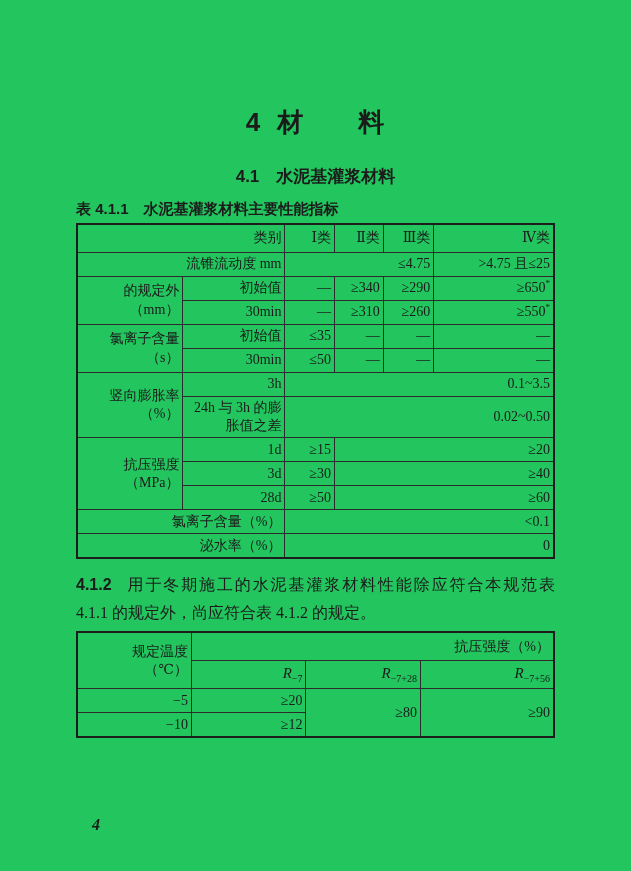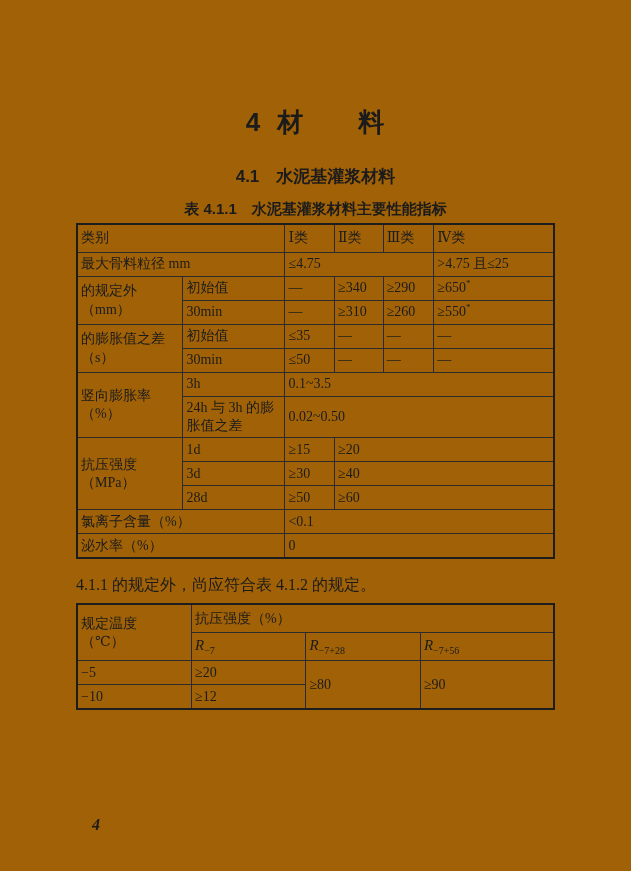--- a/index.html
+++ b/index.html
@@ -1,19 +1,19 @@
 <!DOCTYPE html>
 <html><head>
 <meta charset="utf-8">
 <style>
   html,body { margin:0; padding:0; background:#ffffff; }
   .page {
     position:relative;
     width:631px; height:871px;
-    background:#a16207;
+    background:#22c55e;
     color:#1b1b1b;
     font-family:"Liberation Serif","DejaVu Serif",serif;
     overflow:hidden;
     box-sizing:border-box;
   }
   .content { padding:0 76px; }
 
   .chapter {
     margin:0; padding-top:106px;
     text-align:center;
@@ -31,34 +31,34 @@
 
   .para { margin:16px 0 0; font-size:16px; line-height:28px; text-align:left; }
   .para .num {
     font-family:"Liberation Sans","DejaVu Sans",sans-serif;
     font-weight:bold; margin-right:14px;
   }
   .para .line { display:block; }
   .para .line.justify { text-align:justify; text-align-last:justify; }
 
   .tbl-caption {
-    margin:11px 0 0; text-align:center;
+    margin:11px 0 0; 
     font-family:"Liberation Sans","DejaVu Sans",sans-serif;
     font-weight:bold; font-size:15px; line-height:20px;
   }
 
   table.spec {
     margin-top:4px; width:100%;
     border-collapse:collapse; table-layout:fixed;
     font-size:14px;
     border:2px solid #1d1d1d;
   }
   table.spec td {
     border:1px solid #2b2b2b;
-    text-align:left; vertical-align:middle;
+    text-align:right; vertical-align:middle;
     padding:2px 3px; height:19px; line-height:1.3;
     overflow:hidden;
   }
   table.spec .hd { height:23px; }
   .two-line span { display:block; }
   sup.star { font-size:9px; vertical-align:super; line-height:0; }
   .rsym { font-style:italic; font-size:15px; }
   .rsym sub { font-size:10px; font-style:normal; }
 
   .note {
@@ -99,21 +99,21 @@
       </colgroup>
       <tbody>
         <tr>
           <td class="hd" colspan="2">类别</td>
           <td class="hd">Ⅰ类</td>
           <td class="hd">Ⅱ类</td>
           <td class="hd">Ⅲ类</td>
           <td class="hd">Ⅳ类</td>
         </tr>
         <tr>
-          <td colspan="2">最大骨料粒径 mm</td>
+          <td colspan="2">流锥流动度 mm</td>
           <td colspan="3">≤4.75</td>
           <td>&gt;4.75 且≤25</td>
         </tr>
         <tr>
           <td rowspan="2" class="two-line">
             <span>的规定外</span>
             <span>（mm）</span>
           </td>
           <td>初始值</td>
           <td>—</td>
@@ -123,21 +123,21 @@
         </tr>
         <tr>
           <td>30min</td>
           <td>—</td>
           <td>≥310</td>
           <td>≥260</td>
           <td><span>≥550</span><sup class="star">*</sup></td>
         </tr>
         <tr>
           <td rowspan="2" class="two-line">
-            <span>的膨胀值之差</span>
+            <span>氯离子含量</span>
             <span>（s）</span>
           </td>
           <td>初始值</td>
           <td>≤35</td>
           <td>—</td>
           <td>—</td>
           <td>—</td>
         </tr>
         <tr>
           <td>30min</td>
@@ -183,20 +183,21 @@
         </tr>
         <tr>
           <td colspan="2">泌水率（%）</td>
           <td colspan="4">0</td>
         </tr>
       </tbody>
     </table>
 
 
     <p class="para" style="margin-top:12px;">
+      <span class="line justify"><b class="num">4.1.2</b><span>用于冬期施工的水泥基灌浆材料性能除应符合本规范表</span></span>
       <span class="line"><span>4.1.1 的规定外，尚应符合表 4.1.2 的规定。</span></span>
     </p>
 
 
     <table class="spec">
       <colgroup>
         <col style="width:24%">
           <col style="width:24%">
           <col style="width:24%">
           <col style="width:28%">

